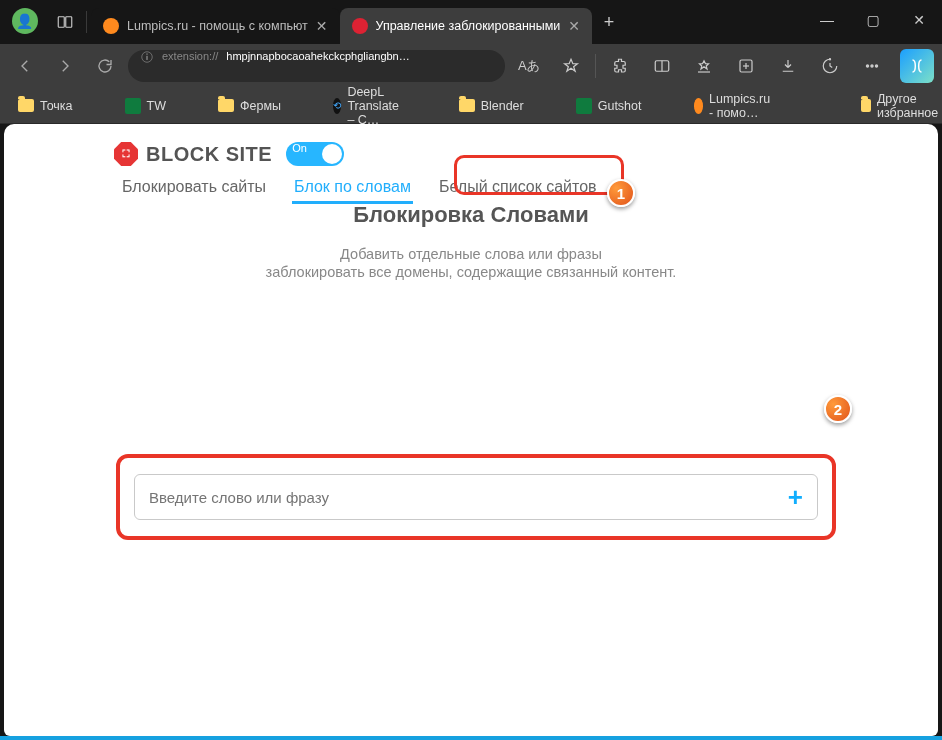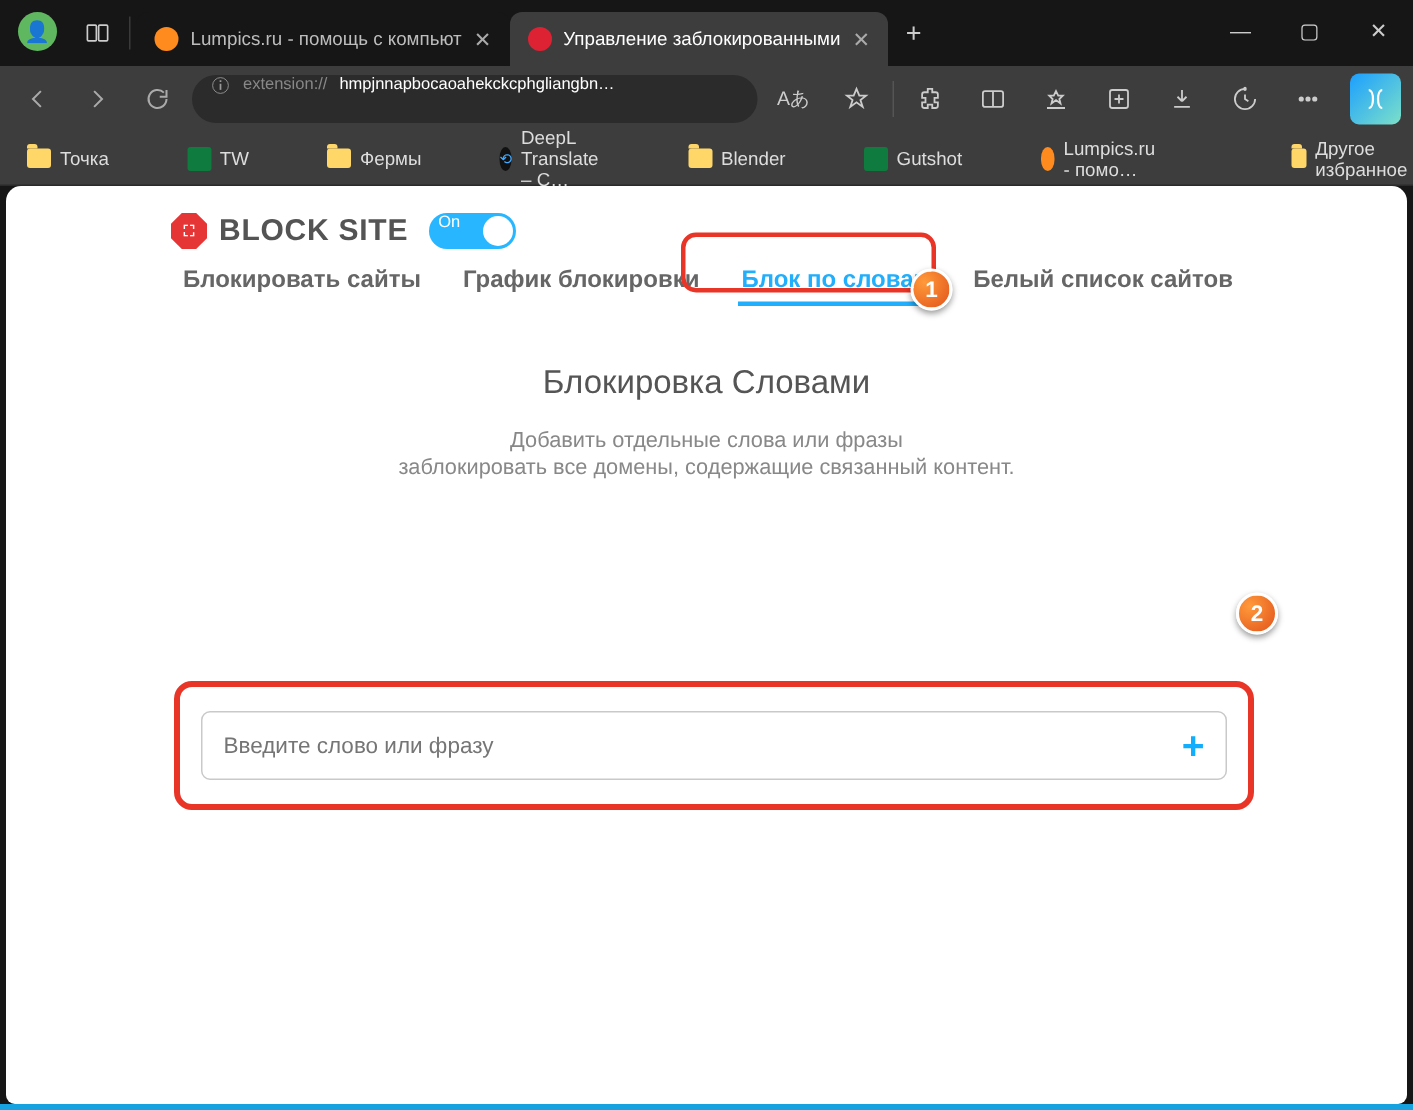--- a/index.html
+++ b/index.html
@@ -47,29 +47,29 @@
 
 
 .page { position: absolute; top: 124px; left: 0; right: 0; bottom: 4px; background: #fff; border-radius: 10px 10px 6px 6px; margin: 0 4px; overflow: hidden; }
 .hdr { display: flex; align-items: center; padding: 18px 0 4px 110px; gap: 8px; }
 .octa { width: 24px; height: 24px; background: #e63535; clip-path: polygon(30% 0,70% 0,100% 30%,100% 70%,70% 100%,30% 100%,0 70%,0 30%); display: flex; align-items: center; justify-content: center; color: #fff; font-size: 10px; font-weight: bold; }
 .brand { font-size: 20px; font-weight: 600; color: #545454; letter-spacing: 0.5px; }
 .toggle { width: 58px; height: 24px; border-radius: 12px; background: #27b6ff; display: flex; color: #fff; font-size: 11px; padding-left: 6px; position: relative; margin-left: 6px; }
 .toggle::after { content: ""; position: absolute; right: 2px; top: 2px; width: 20px; height: 20px; background: #fff; border-radius: 50%; }
 
 .tabs { display: flex; padding: 2px 0 0 104px; gap: 0; font-size: 16px; color: #666; }
-.ptab { padding: 6px 14px; cursor: pointer; position: relative; font-weight: bold; }
+.ptab { padding: 6px 14px; cursor: pointer; position: relative; }
 .ptab.active { color: #21aefc; }
 .ptab.active::after { content: ""; position: absolute; bottom: -2px; left: 12px; right: 12px; height: 3px; background: #21aefc; }
 .hl3 { position: absolute; border: 3px solid #e93527; border-radius: 10px; top: 155px; left: 454px; width: 170px; height: 40px; pointer-events: none; }
 .badge { width: 28px; height: 28px; border-radius: 50%; background: radial-gradient(circle at 30% 30%, #ff9a3a, #e1531b); border: 2px solid #fff; box-shadow: 0 2px 4px rgba(0,0,0,.4); display: flex; align-items: center; justify-content: center; color: #fff; font-weight: bold; font-size: 15px; position: absolute; }
 .b1 { top: 179px; left: 607px; }
 .b2 { top: 395px; left: 824px; }
 
-.title2 { text-align: center; font-size: 22px; color: #555; margin-top: 40px; font-weight: 400; }
+.title2 { text-align: center; font-size: 22px; color: #555; font-weight: 700; }
 .sub1 { text-align: center; font-size: 14.5px; color: #888; margin-top: 18px; }
 .sub2 { text-align: center; font-size: 14.5px; color: #888; margin-top: 2px; }
 
 .inputwrap { position: absolute; top: 330px; left: 112px; width: 720px; border: 4px solid #e93527; border-radius: 12px; padding: 16px 14px; }
 .input { background: #fff; border: 1px solid #c9c9c9; border-radius: 6px; height: 46px; display: flex; align-items: center; padding: 0 14px; }
 .input input { flex: 1; border: none; outline: none; font-size: 15px; color: #ec4899; background: transparent; }
 .plus { color: #11aefe; font-size: 26px; font-weight: 600; }
 
 .bottombar { position: absolute; bottom: 0; left: 0; right: 0; height: 4px; background: #16a1e0; }
 </style>
@@ -222,21 +222,20 @@
 <div class="page">
   <div class="hdr">
     <div class="octa">⛶</div>
     <div class="brand">BLOCK SITE</div>
     <div class="toggle">
         <span>On</span>
       </div>
   </div>
   <div class="tabs">
     <div class="ptab"><span>Блокировать сайты</span></div>
-    <div class="ptab"><span>График блокировки</span></div>
     <div class="ptab active"><span>Блок по словам</span></div>
     <div class="ptab"><span>Белый список сайтов</span></div>
   </div>
 
   <div class="title2">Блокировка Словами</div>
   <div class="sub1">Добавить отдельные слова или фразы</div>
   <div class="sub2">заблокировать все домены, содержащие связанный контент.</div>
 
   <div class="inputwrap">
     <div class="input">

